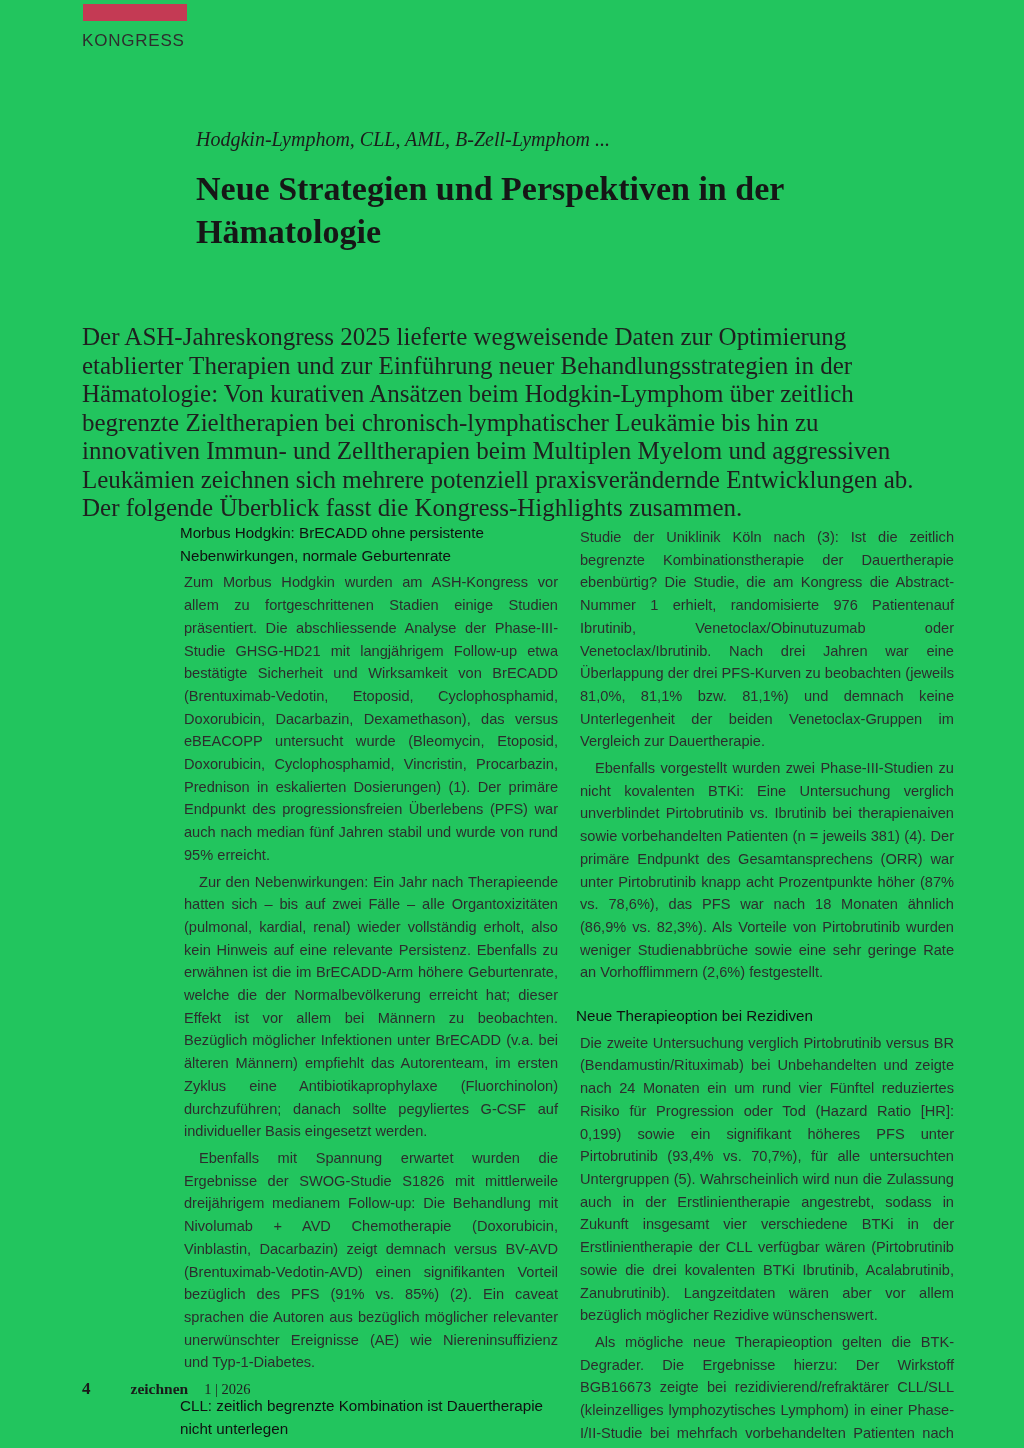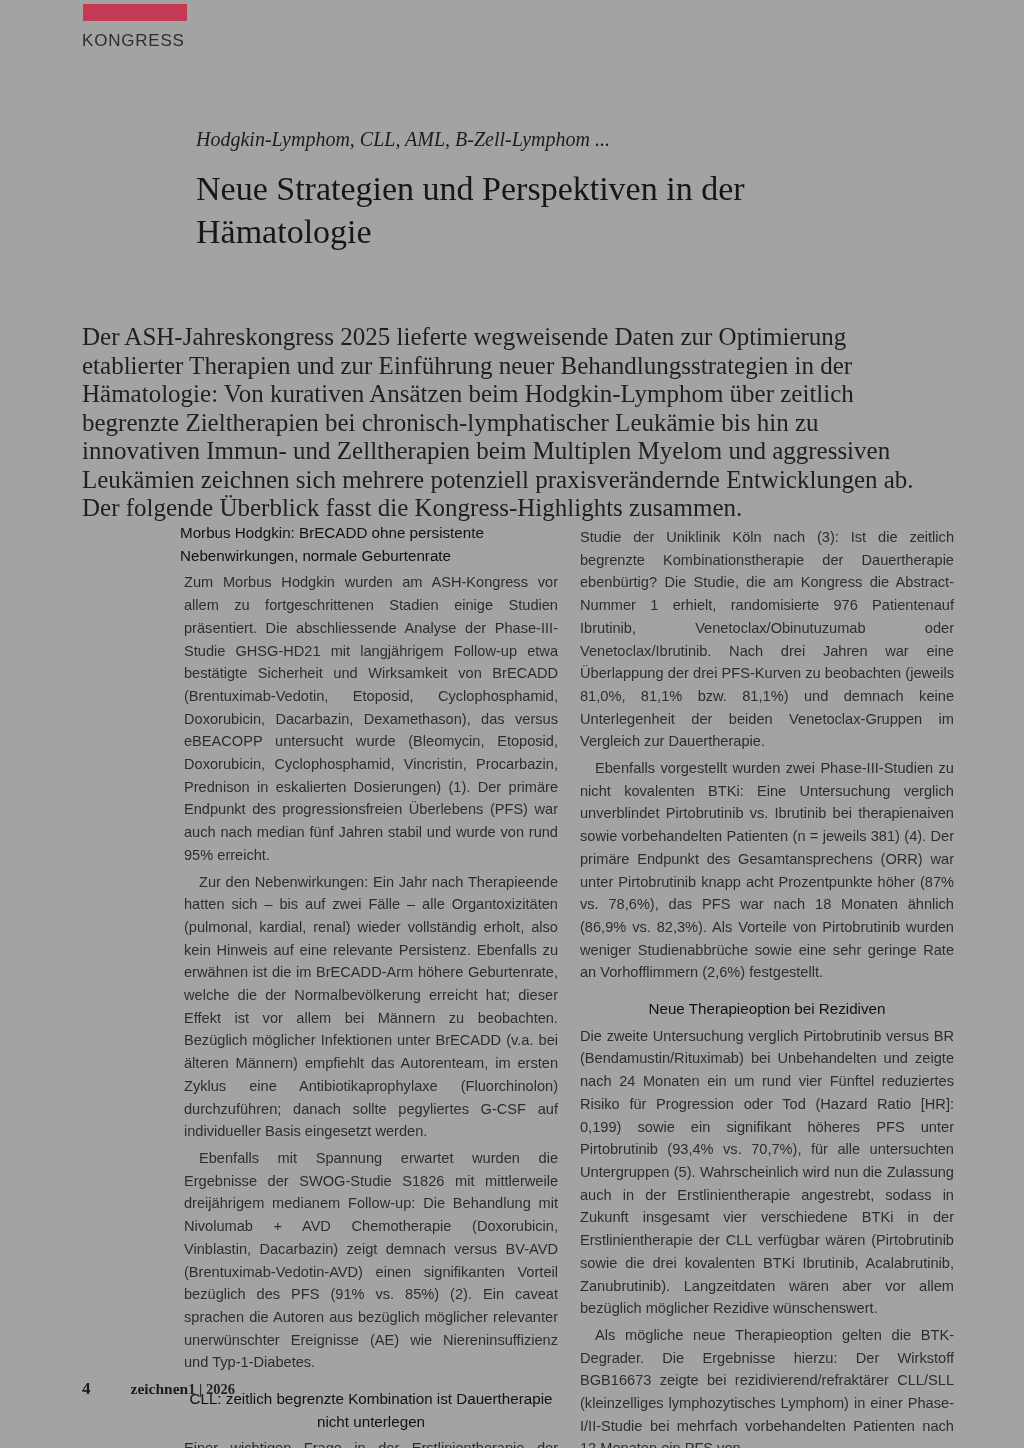--- a/index.html
+++ b/index.html
@@ -1,21 +1,21 @@
 <!DOCTYPE html>
 <html lang="de" style="--accent: #c43a54;"><head>
 <meta charset="utf-8">
 <style>
   * { margin: 0; padding: 0; box-sizing: border-box; }
   html, body { background: #ffffff; }
   .page {
     position: relative;
     width: 1024px;
     height: 1448px;
-    background: #a3a3a3;
+    background: #22c55e;
     overflow: hidden;
     font-family: "Liberation Sans", sans-serif;
     color: #2d2d2d;
   }
   .accent-bar {
     position: absolute;
     left: 83px; top: 4px;
     width: 104px; height: 17px;
     background: var(--accent, #c43a54);
   }
@@ -33,21 +33,21 @@
   }
   .kicker {
     font-family: "Liberation Serif", serif;
     font-style: italic;
     font-size: 20px;
     color: #1c1c1c;
     margin-bottom: 16px;
   }
   .title {
     font-family: "Liberation Serif", serif;
-    font-weight: 400;
+    font-weight: 700;
     font-size: 34px;
     line-height: 43px;
     color: #161616;
     width: 680px;
   }
   .lead {
     position: absolute;
     left: 82px; top: 323px;
     width: 858px;
     font-family: "Liberation Serif", serif;
@@ -63,21 +63,21 @@
     gap: 14px;
   }
   .col { width: 382px; }
   .col h3 {
     font-size: 15.2px;
     line-height: 22.7px;
     font-weight: 400;
     color: #101010;
     margin: 0;
   }
-  .col h3.spaced { margin-top: 14px; text-align: center; }
+  .col h3.spaced { margin-top: 21px; }
   .col p {
     font-size: 14.6px;
     line-height: 22.7px;
     text-align: justify;
     color: #2d2d2d;
     margin: 4px;
     hyphens: auto;
     -webkit-hyphens: auto;
   }
   .col p.indent { text-indent: 15px; }
@@ -92,23 +92,23 @@
   .footer .pagenum {
     font-weight: 700;
     font-size: 17px;
   }
   .footer .journal {
     font-weight: 700;
     font-size: 15.5px;
     margin-left: 40px;
   }
   .footer .issue {
-    font-weight: 700;
+    font-weight: 400;
     font-size: 14.5px;
-    margin-left: 0;
+    margin-left: 16px;
     color: #222222;
   }
 </style>
 </head>
 <body>
 
 <div class="page">
 
   <div class="accent-bar"></div>
 

